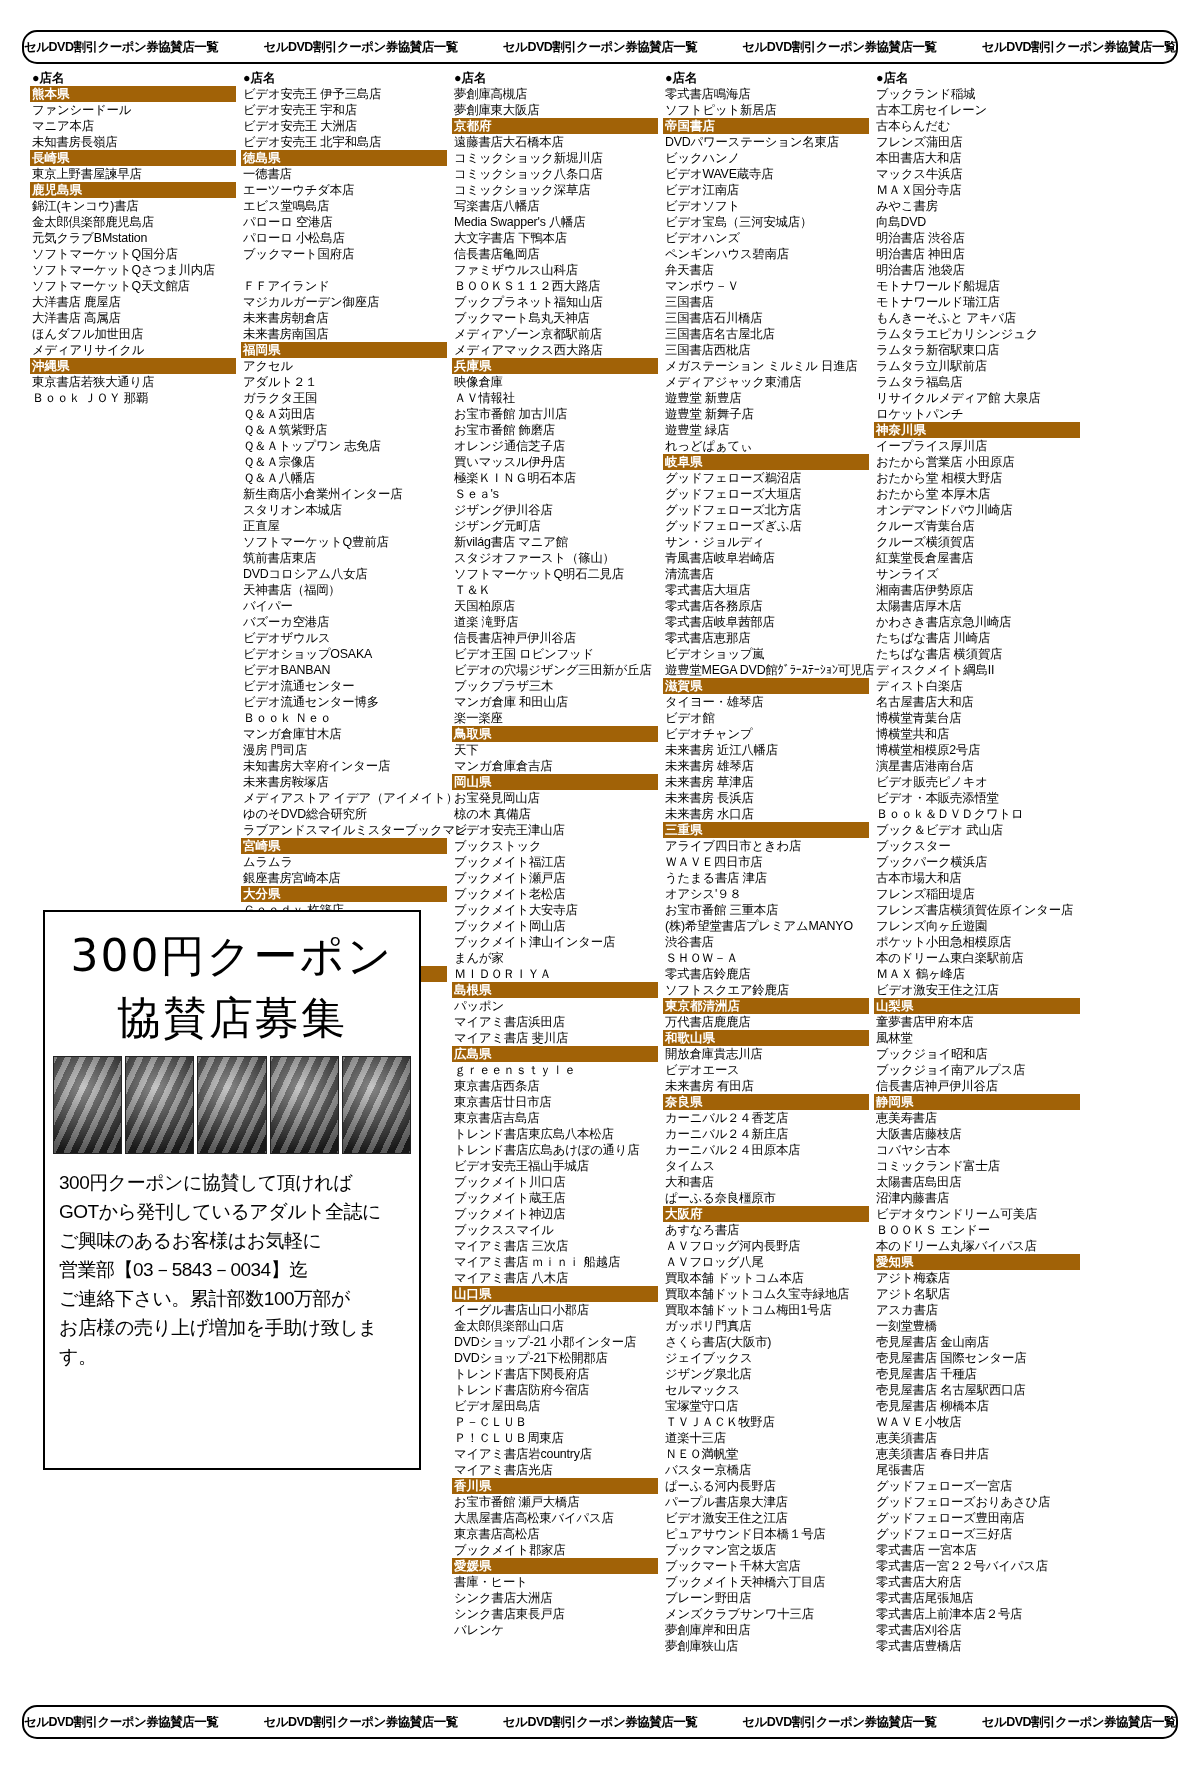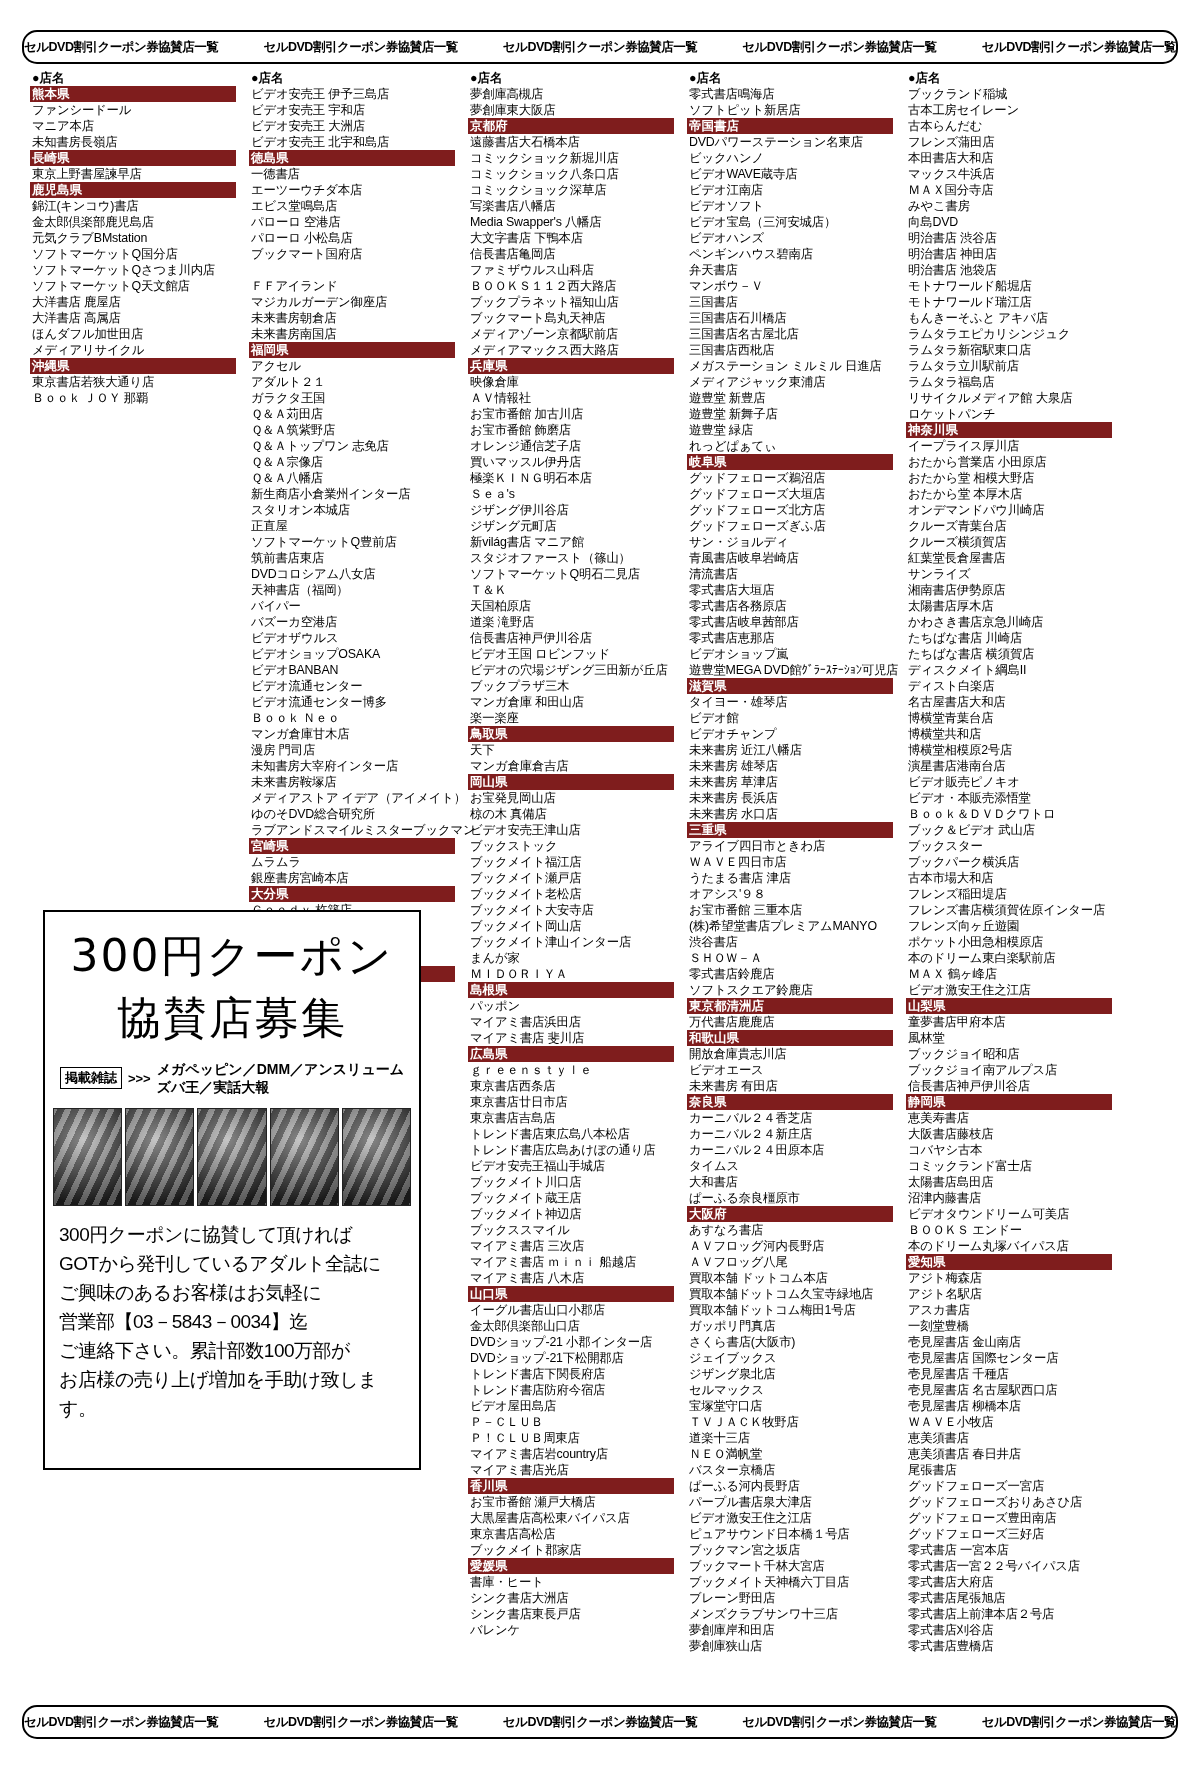--- a/index.html
+++ b/index.html
@@ -6,26 +6,26 @@
   body{width:1200px;height:1771px;font-family:"Liberation Sans","DejaVu Sans",sans-serif;color:#000;position:relative;}
   .page{position:relative;width:1200px;height:1771px;background:#fff;}
 
   
   .runner{position:absolute;left:22px;right:22px;height:30px;border:2px solid #000;border-radius:15px;display:flex;align-items:center;justify-content:space-between;overflow:hidden;background:#fff;}
   .runner.top{top:30px;}
   .runner.bottom{top:1705px;}
   .runner span{font-size:12.5px;font-weight:bold;letter-spacing:-0.5px;white-space:nowrap;}
 
   
-  .cols{position:absolute;top:70px;left:30px;width:1140px;display:flex;gap:8px;}
+  .cols{position:absolute;top:70px;left:30px;width:1140px;display:flex;gap:0;}
   .col{width:206px;margin-right:5px;}
   .col:last-child{margin-right:0;}
 
   .hdr{font-size:12.5px;font-weight:bold;line-height:16px;padding:0 2px;white-space:nowrap;}
-  .hdr.bar{background:#7f1d1d;color:#fff;}
+  .hdr.bar{background:#a16207;color:#fff;}
   .hdr.dot{background:#fff;color:#000;}
   .itm{font-size:12.4px;line-height:16px;padding:0 2px;white-space:nowrap;letter-spacing:-0.2px;}
 
   
   .adbox{position:absolute;left:43px;top:910px;width:378px;height:560px;border:2px solid #000;background:#fff;box-sizing:border-box;padding:8px;}
   .ad-title{text-align:center;font-weight:normal;font-size:44px;line-height:52px;letter-spacing:2px;margin-top:10px;font-family:"DejaVu Sans",sans-serif;}
   .ad-mags{display:flex;align-items:center;justify-content:center;margin-top:16px;gap:6px;}
   .ad-mags .lbl{font-size:13px;font-weight:bold;border:1px solid #000;padding:1px 4px;}
   .ad-mags .arrow{font-size:13px;font-weight:bold;}
   .ad-mags .names{font-size:14px;font-weight:bold;line-height:18px;}
@@ -436,28 +436,20 @@
         <div class="itm">零式書店尾張旭店</div>
         <div class="itm">零式書店上前津本店２号店</div>
         <div class="itm">零式書店刈谷店</div>
         <div class="itm">零式書店豊橋店</div>
       </div>
     </div>
 
   <div class="adbox">
     <div class="ad-title">300円クーポン</div>
     <div class="ad-title">協賛店募集</div>
-    <div class="ad-mags">
-      <span class="lbl">掲載雑誌</span>
-      <span class="arrow">&gt;&gt;&gt;</span>
-      <span class="names">
-        <div>メガペッピン／DMM／アンスリューム</div>
-        <div>ズバ王／実話大報</div>
-      </span>
-    </div>
     <div class="ad-photos">
       <div class="ph"></div>
       <div class="ph"></div>
       <div class="ph"></div>
       <div class="ph"></div>
       <div class="ph"></div>
     </div>
     <div class="ad-body" id="adbody">
         <div>300円クーポンに協賛して頂ければ</div>
         <div>GOTから発刊しているアダルト全誌に</div>

